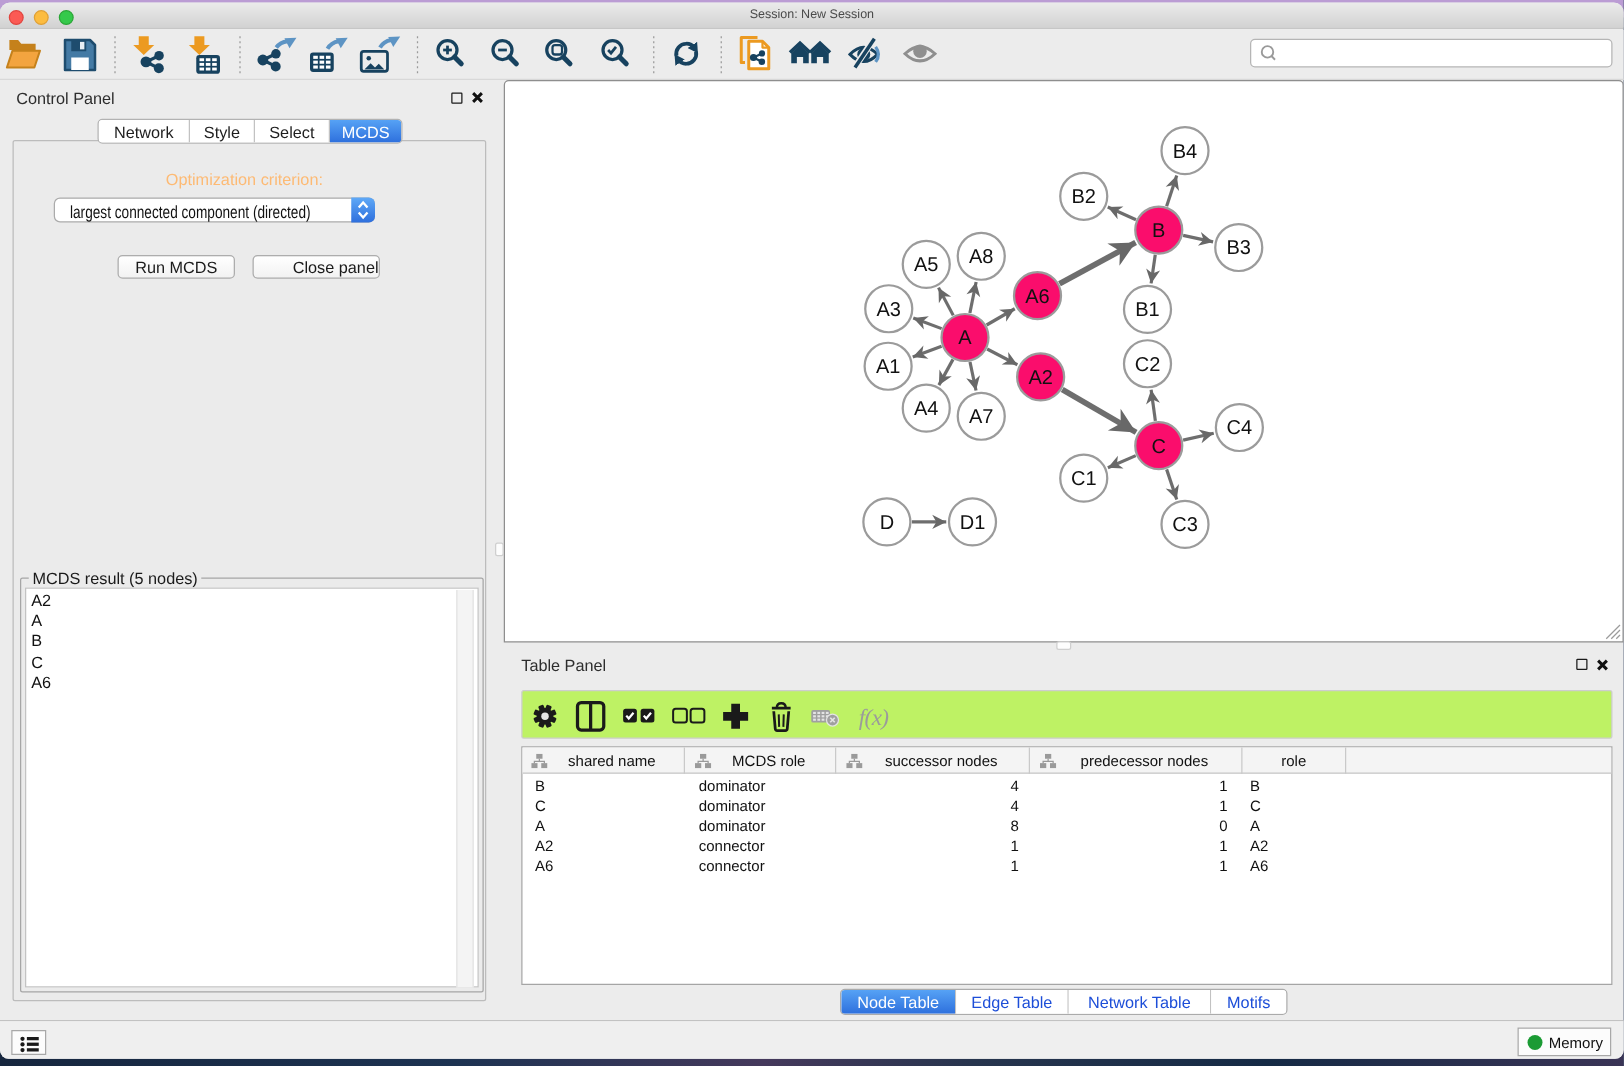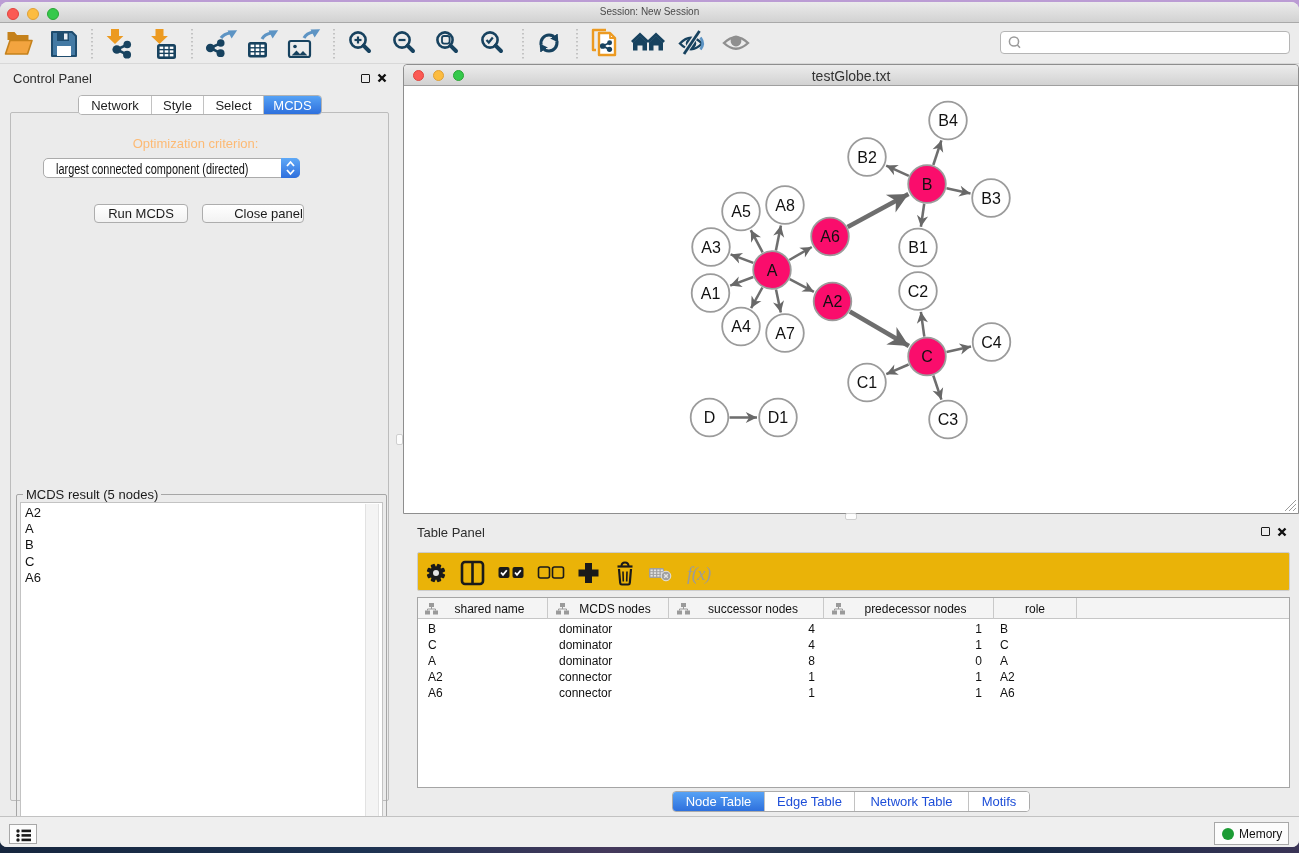--- a/index.html
+++ b/index.html
@@ -35,40 +35,40 @@
 #cp-tabs .tab.sel { background:linear-gradient(#56a2f5,#2e70dd); color:#fff; }
 .winbtn { position:absolute; width:9px; height:9px; border:1.5px solid #1a1a1a; border-radius:1px; }
 #opt-label { position:absolute; left:0; width:391px; top:136px; text-align:center; font-size:13px; color:#fdba74; }
 #combo { position:absolute; left:43px; top:158px; width:257px; height:20px; background:#fff;
   border:1px solid #ababab; border-radius:5px; }
 #combo .txt { position:absolute; left:12px; top:1.5px; font-size:14px; color:#111; white-space:nowrap; transform:scaleX(0.78); transform-origin:0 50%; }
 #combo .step { position:absolute; right:-1px; top:-1px; width:19px; height:20px;
   background:linear-gradient(#5fa9f7,#2e6fdd); border-radius:0 5px 5px 0; }
 .btn { position:absolute; top:192px; height:19px; background:linear-gradient(#ffffff,#f2f2f2);
   border:1px solid #adadad; border-radius:4px; font-size:13px; color:#1b1b1b; text-align:center; line-height:17px;margin-top:12px; }
-#mcds-group { position:absolute; left:16px; top:462px; width:371px; height:332px; border:1px solid #a6a6a6; border-radius:2px;margin-top:32px; }
+#mcds-group { position:absolute; left:16px; top:462px; width:371px; height:332px; border:1px solid #a6a6a6; border-radius:2px; }
 #mcds-group .legend { position:absolute; left:6px; top:-8px; background:#ebebeb; padding:0 3px; font-size:13px; color:#1b1b1b; }
 #mcds-list { position:absolute; left:3px; top:7px; width:363px; height:320px; background:#fff; border:1px solid #c3c3c3; }
 #mcds-list .items { position:absolute; left:4px; top:2px; font-size:13px; color:#111; line-height:16.2px; white-space:pre; }
 #mcds-scroll { position:absolute; right:3px; top:1px; width:14px; height:318px; background:#f4f4f4;
   border-left:1px solid #e2e2e2; border-right:1px solid #e2e2e2; }
 
 #vsplit-knob { position:absolute; left:396px; top:434px; width:7px; height:11px; background:#fdfdfd; border:1px solid #cfcfcf; border-radius:2px; }
 #hsplit-knob { position:absolute; left:845px; top:513px; width:12px; height:7px; background:#fdfdfd; border:1px solid #cfcfcf; border-radius:2px; }
 
 #netwin { position:absolute; left:403px; top:64px; width:896px; height:450px;
   border:1px solid #8e8e8e; border-radius:4px 4px 0 0; background:#fff; }
 #netwin .bar { position:absolute; left:0; top:0; right:0; height:21px;
   background:linear-gradient(#ececec,#d2d2d2); border-bottom:1px solid #9f9f9f; border-radius:4px 4px 0 0; }
 #netwin .bar .t { position:absolute; left:0; right:0; top:3px; text-align:center; font-size:14px; color:#333; }
 #netwin .tl { top:5px; width:11px; height:11px; }
 #netwin .tl.r { left:9px; } #netwin .tl.y { left:29px; } #netwin .tl.g { left:49px; }
 
 #tp-hdr { position:absolute; left:417px; top:525px; font-size:13px; color:#2d2d2d; }
-#ttoolbar { position:absolute; left:417px; top:552px; width:873px; height:39px; background:#eab308;
+#ttoolbar { position:absolute; left:417px; top:552px; width:873px; height:39px; background:#bef264;
   border:1px solid #cdcdcd; border-radius:2px; }
 #ttable { position:absolute; left:417px; top:597px; width:873px; height:191px; background:#fff; border:1px solid #a5a5a5; }
 #thead { position:absolute; left:0; top:0; width:871px; height:21px; background:#f4f4f4; border-bottom:1px solid #c6c6c6; }
 #thead .col { position:absolute; top:0; height:21px; border-right:1px solid #c9c9c9; font-size:12px; color:#111; }
 #thead .col .lbl { position:absolute; left:0; right:0; top:4px; text-align:center; }
 .trow { position:absolute; font-size:12px; color:#111; }
 .trnum { position:absolute; font-size:12px; color:#111; text-align:right; }
 #btabs { position:absolute; left:672px; top:791px; height:21px; display:flex; border:1px solid #ababab;
   border-radius:4px; background:#fff; overflow:hidden; }
 #btabs .tab { height:100%; font-size:13px; color:#1d4ed8; display:flex; align-items:center; justify-content:center;
@@ -239,26 +239,20 @@
   <div id="mcds-list">
     <div class="items">A2
 A
 B
 C
 A6</div>
     <div id="mcds-scroll"></div>
   </div>
 </div>
 <div id="netwin">
-  <div class="bar">
-    <div class="tl r"></div>
-      <div class="tl y"></div>
-      <div class="tl g"></div>
-    <div class="t">testGlobe.txt</div>
-  </div>
   <svg width="14" height="14" style="position:absolute;right:1px;bottom:1px;" xmlns="http://www.w3.org/2000/svg">
       <g stroke="#9b9b9b" stroke-width="1">
         <line x1="2" y1="13" x2="13" y2="2"></line>
         <line x1="6" y1="13" x2="13" y2="6"></line>
         <line x1="10" y1="13" x2="13" y2="10"></line>
       </g>
     </svg>
 </div>
 <svg width="894" height="428" style="position:absolute;left:404px;top:86px;" xmlns="http://www.w3.org/2000/svg">
 <defs>
@@ -402,21 +396,21 @@
       </div>
     <div class="col" style="left:130px; width:121px;">
         <svg width="13" height="12" style="position:absolute;left:8px;top:5px;" xmlns="http://www.w3.org/2000/svg">
           <g fill="#9a9a9a">
             <rect x="4" y="0" width="5" height="4"></rect>
             <rect x="0" y="7.5" width="5" height="4"></rect>
             <rect x="8" y="7.5" width="5" height="4"></rect>
           </g>
           <path d="M6.5,4 v2 M2.5,7.5 v-1.5 h8 v1.5" fill="none" stroke="#9a9a9a" stroke-width="1"></path>
         </svg>
-        <div class="lbl" style="left:14px;">MCDS nodes</div>
+        <div class="lbl" style="left:14px;">MCDS role</div>
       </div>
     <div class="col" style="left:251px; width:155px;">
         <svg width="13" height="12" style="position:absolute;left:8px;top:5px;" xmlns="http://www.w3.org/2000/svg">
           <g fill="#9a9a9a">
             <rect x="4" y="0" width="5" height="4"></rect>
             <rect x="0" y="7.5" width="5" height="4"></rect>
             <rect x="8" y="7.5" width="5" height="4"></rect>
           </g>
           <path d="M6.5,4 v2 M2.5,7.5 v-1.5 h8 v1.5" fill="none" stroke="#9a9a9a" stroke-width="1"></path>
         </svg>

